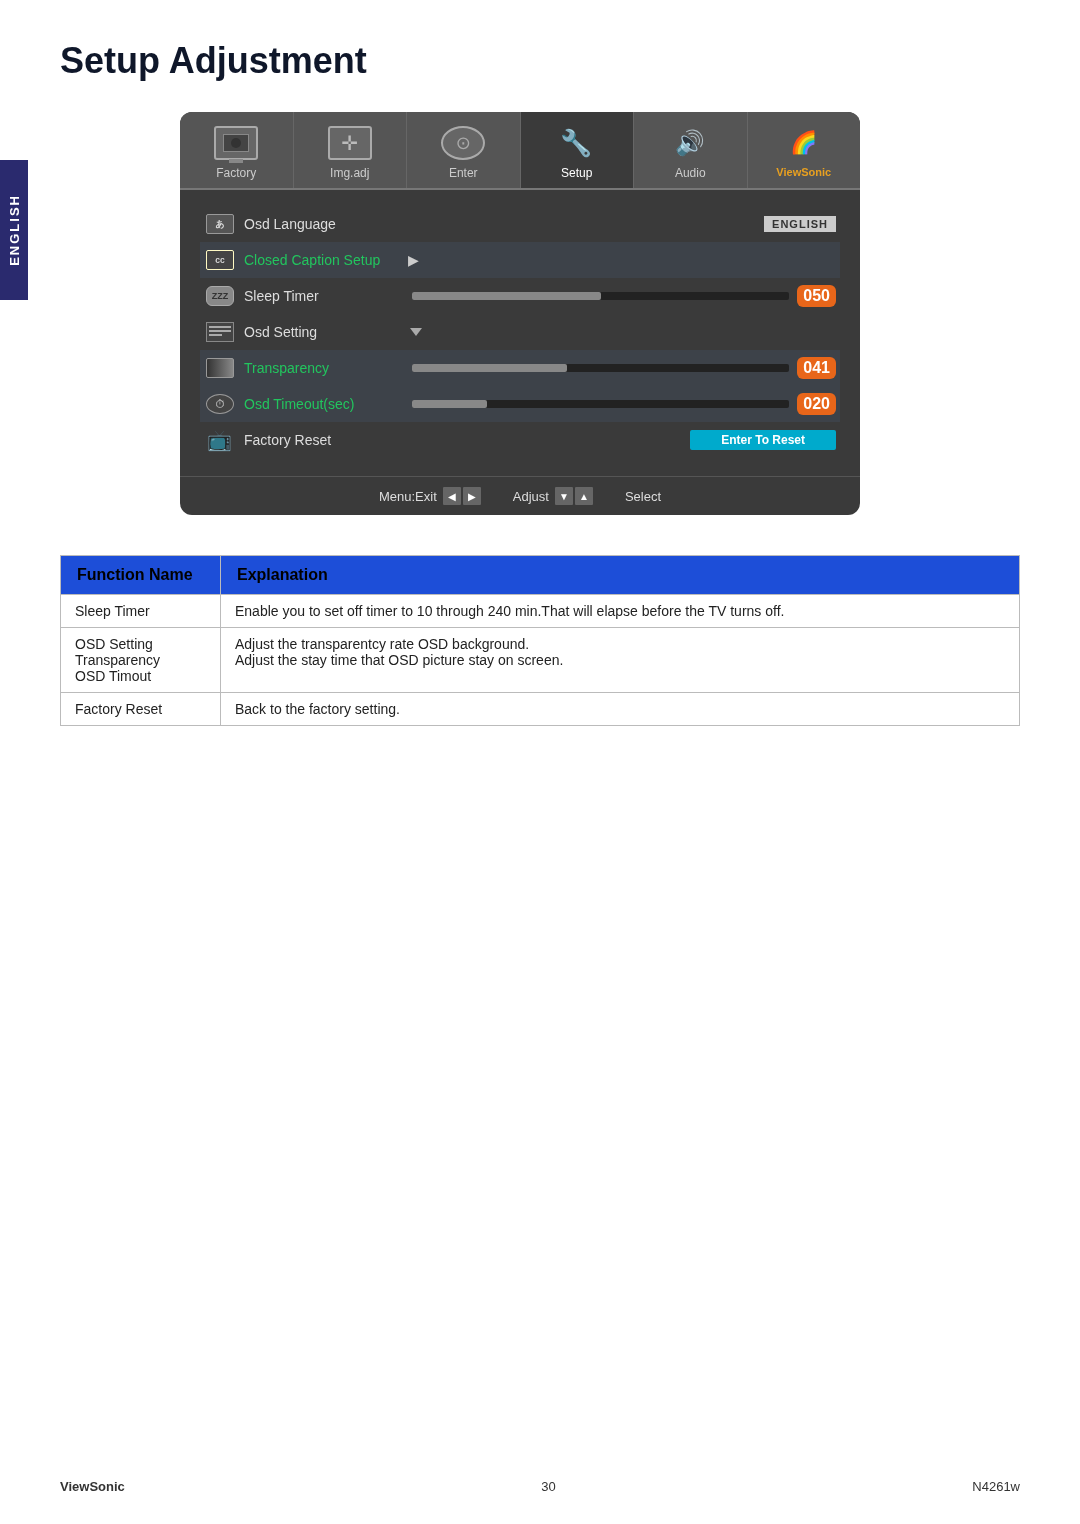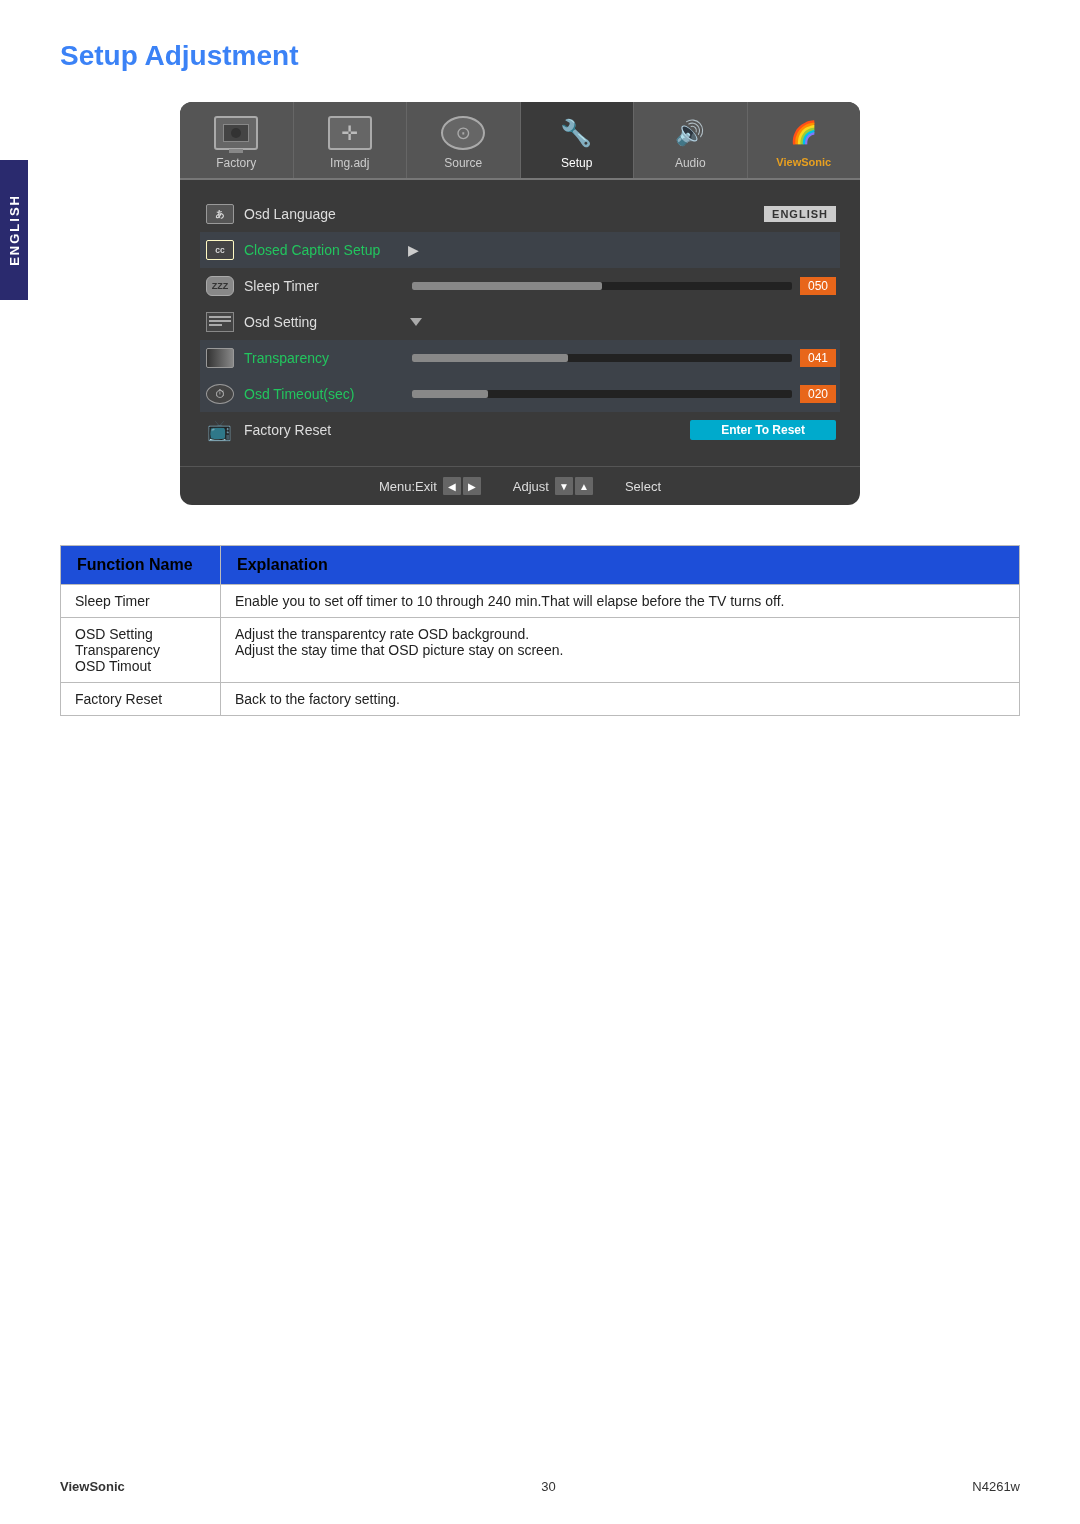--- a/index.html
+++ b/index.html
@@ -33,24 +33,24 @@
       letter-spacing: 2px;
     }
 
     
     .page-content {
       padding: 40px 60px 40px 60px;
     }
 
     
     .page-title {
-      font-size: 28px;
+      font-size: 36px;
       font-weight: bold;
       margin-bottom: 30px;
-      color: #3b82f6;
+      color: #0f172a;
     }
 
     
     .osd-container {
       margin: 0 auto;
       width: 680px;
       background: #3a3a3a;
       border-radius: 12px;
       padding: 0;
       overflow: hidden;
@@ -132,24 +132,24 @@
     }
     .menu-value-bar .fill {
       height: 100%;
       background: #888;
       border-radius: 2px;
     }
 
     .menu-value-box {
       background: #e8661a;
       color: #fff;
-      font-size: 12px;
-      font-weight: normal;
+      font-size: 16px;
+      font-weight: bold;
       padding: 2px 6px;
-      border-radius: 0;
+      border-radius: 6px;
       min-width: 36px;
       text-align: center;
     }
     .menu-value-box.orange { background: #e8661a; }
 
     .english-badge {
       background: #ccc;
       color: #333;
       font-size: 11px;
       font-weight: bold;
@@ -312,21 +312,21 @@
         <div class="nav-icon">
           <div style="width:44px;height:34px;background:#666;border:2px solid #aaa;border-radius:3px;display:flex;align-items:center;justify-content:center;font-size:20px;color:#bbb;">✛</div>
         </div>
         <span>Img.adj</span>
       </div>
 
       <div class="nav-item">
         <div class="nav-icon">
           <div style="width:44px;height:34px;background:#666;border:2px solid #aaa;border-radius:50%;display:flex;align-items:center;justify-content:center;font-size:18px;color:#aaa;">⊙</div>
         </div>
-        <span>Source</span>
+        <span>Enter</span>
       </div>
 
       <div class="nav-item active">
         <div class="nav-icon">
           <span style="font-size:26px;color:#ddd;">🔧</span>
         </div>
         <span>Setup</span>
       </div>
 
       <div class="nav-item">

